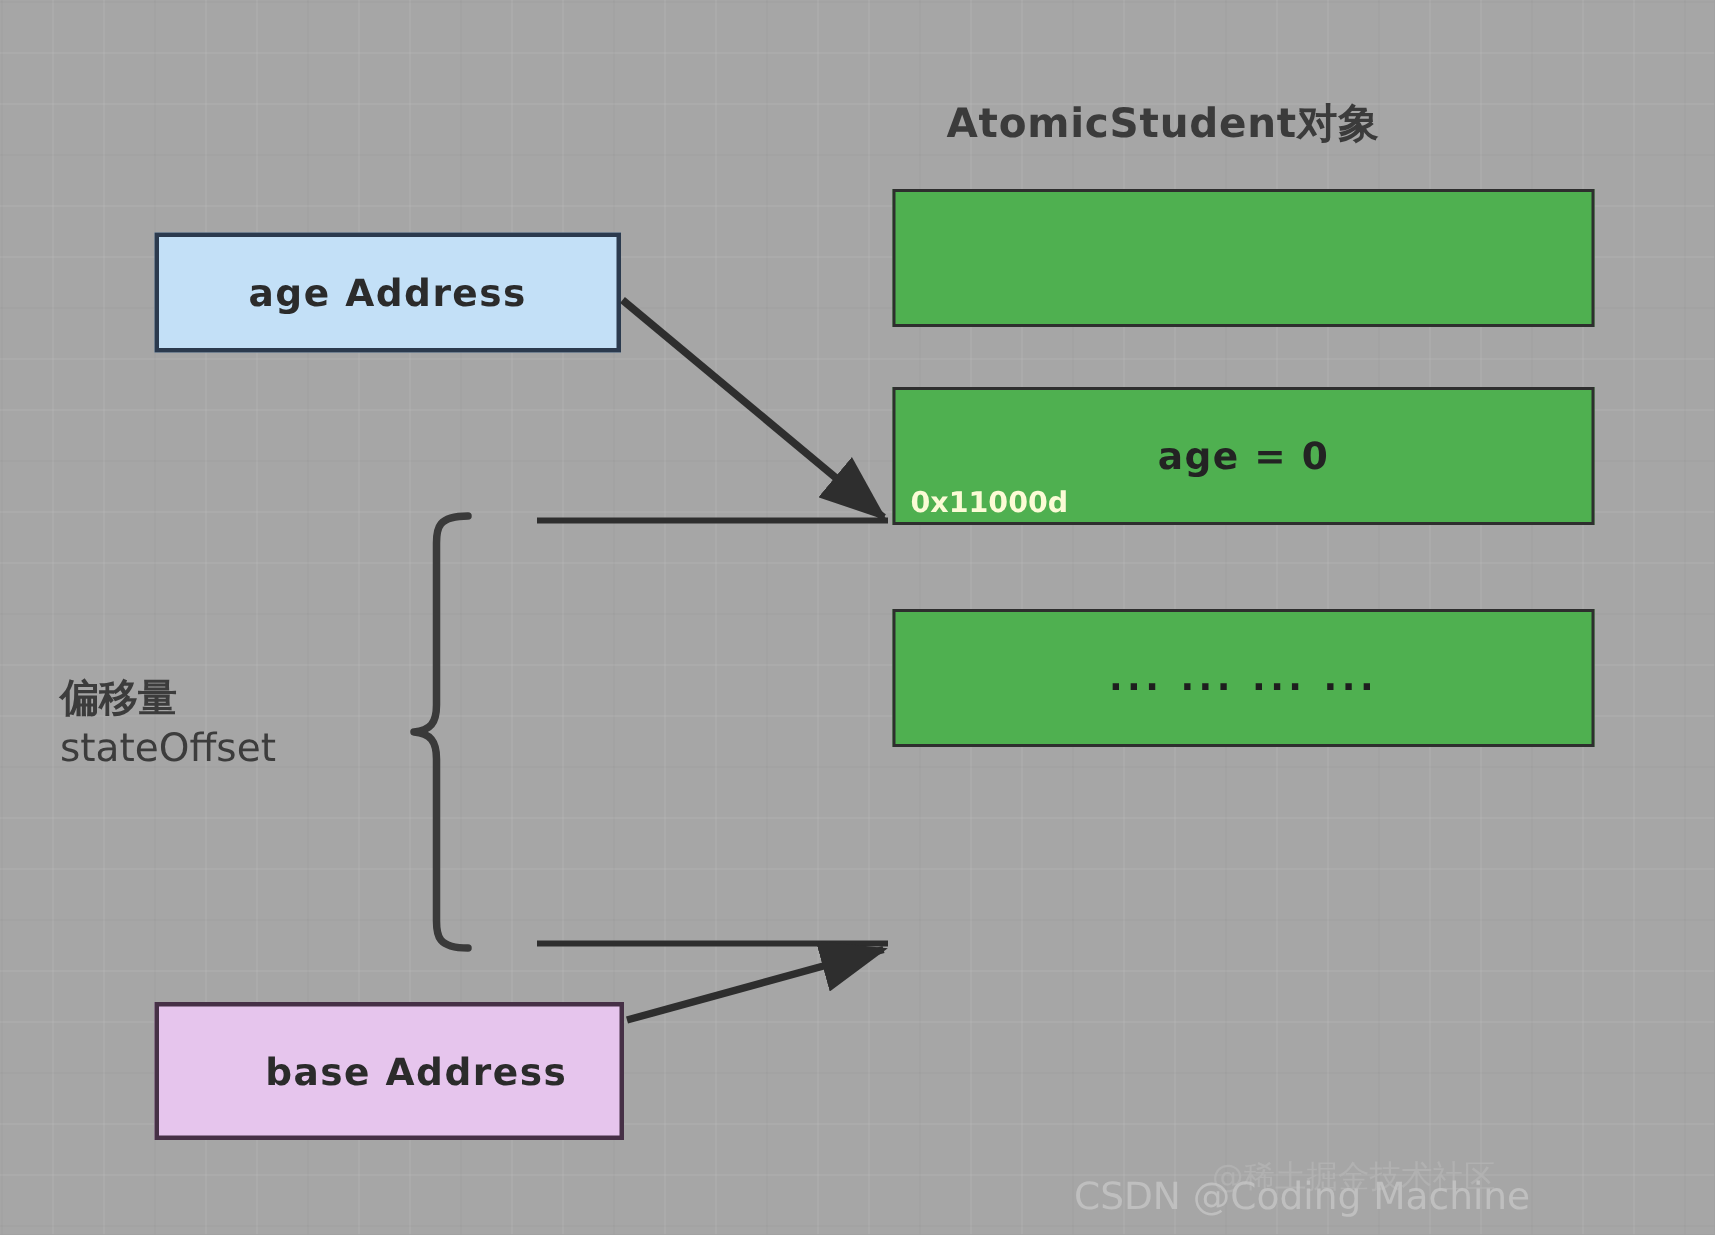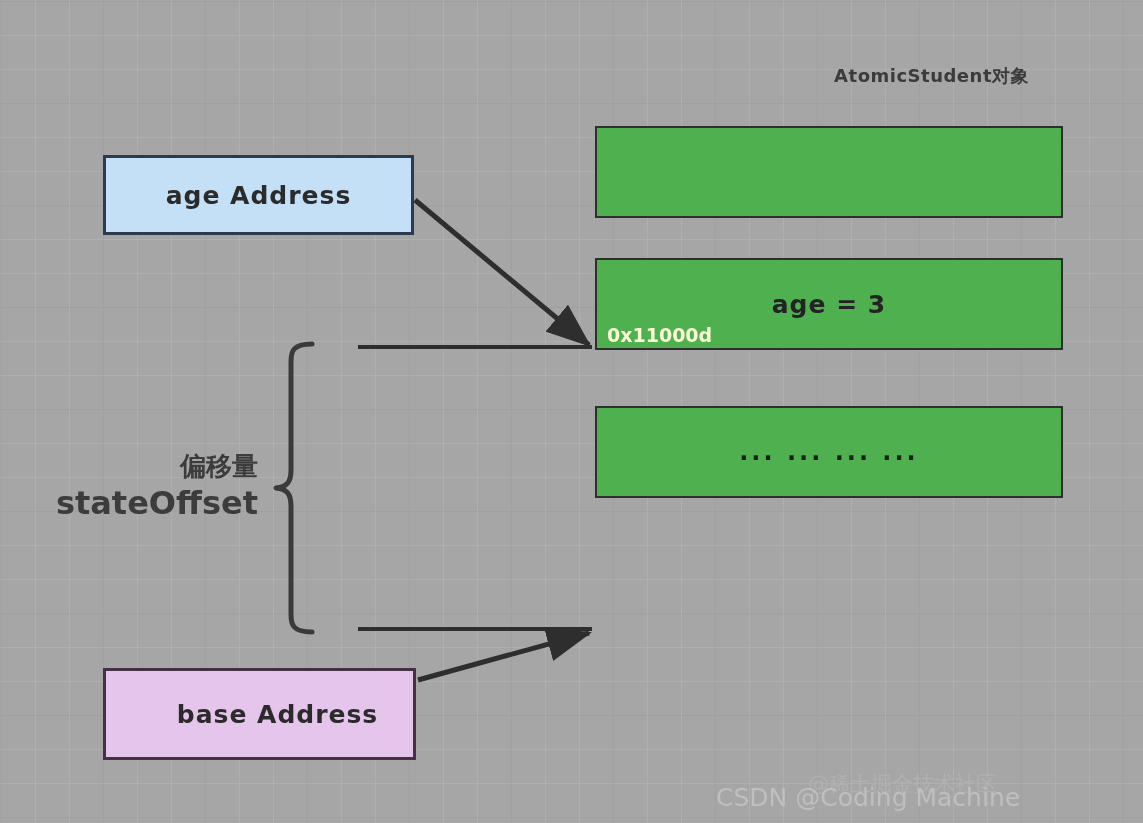--- a/index.html
+++ b/index.html
@@ -23,25 +23,25 @@
       34px 34px,
       102px 102px,
       102px 102px;
     background-position: 1px 1px, 1px 1px, 1px 1px, 1px 1px;
     font-family: "DejaVu Sans", "Liberation Sans", sans-serif;
   }
 
   
   .obj-title {
     position: absolute;
-    left: 561px;
+    left: 631px;
     top: 64px;
     width: 468px;
-    text-align: right;
-    font-size: 18px;
+    text-align: left;
+    font-size: 27px;
     font-weight: bold;
     color: #3b3b3b;
     letter-spacing: 0.5px;
   }
 
   
   .mem-box {
     position: absolute;
     left: 595px;
     width: 468px;
@@ -109,35 +109,35 @@
     width: 313px;
     height: 92px;
     background: #e6c5ed;
     border: 3px solid #463046;
     padding-left: 36px;
   }
 
   
   .offset-label {
     position: absolute;
-    left: 28px;
+    left: 40px;
     top: 450px;
     width: 230px;
-    text-align: right;
+    text-align: left;
     color: #3c3c3c;
     line-height: 1.28;
   }
   .offset-label .zh {
     font-size: 26px;
     font-weight: bold;
     display: block;
   }
   .offset-label .en {
-    font-size: 32px;
-    font-weight: bold;
+    font-size: 26px;
+    font-weight: normal;
     display: block;
   }
 
   
   #overlay {
     position: absolute;
     left: 0;
     top: 0;
     width: 1143px;
     height: 823px;
@@ -170,21 +170,21 @@
 <div id="canvas">
 
   <div class="obj-title">AtomicStudent对象</div>
 
   <div class="mem-box" id="mem-box-0" style="top:126px; height:92px;">
     <span class="slot-value"></span>
     <span class="slot-addr"></span>
   </div>
 
   <div class="mem-box" id="mem-box-1" style="top:258px; height:92px;">
-    <span class="slot-value">age = 3</span>
+    <span class="slot-value">age = 0</span>
     <span class="slot-addr">0x11000d</span>
   </div>
 
   <div class="mem-box" id="mem-box-2" style="top:406px; height:92px;">
     <span class="slot-dots">... ... ... ...</span>
     <span class="slot-addr"></span>
   </div>
 
 
   <div class="ptr-box" id="age-address-box">

